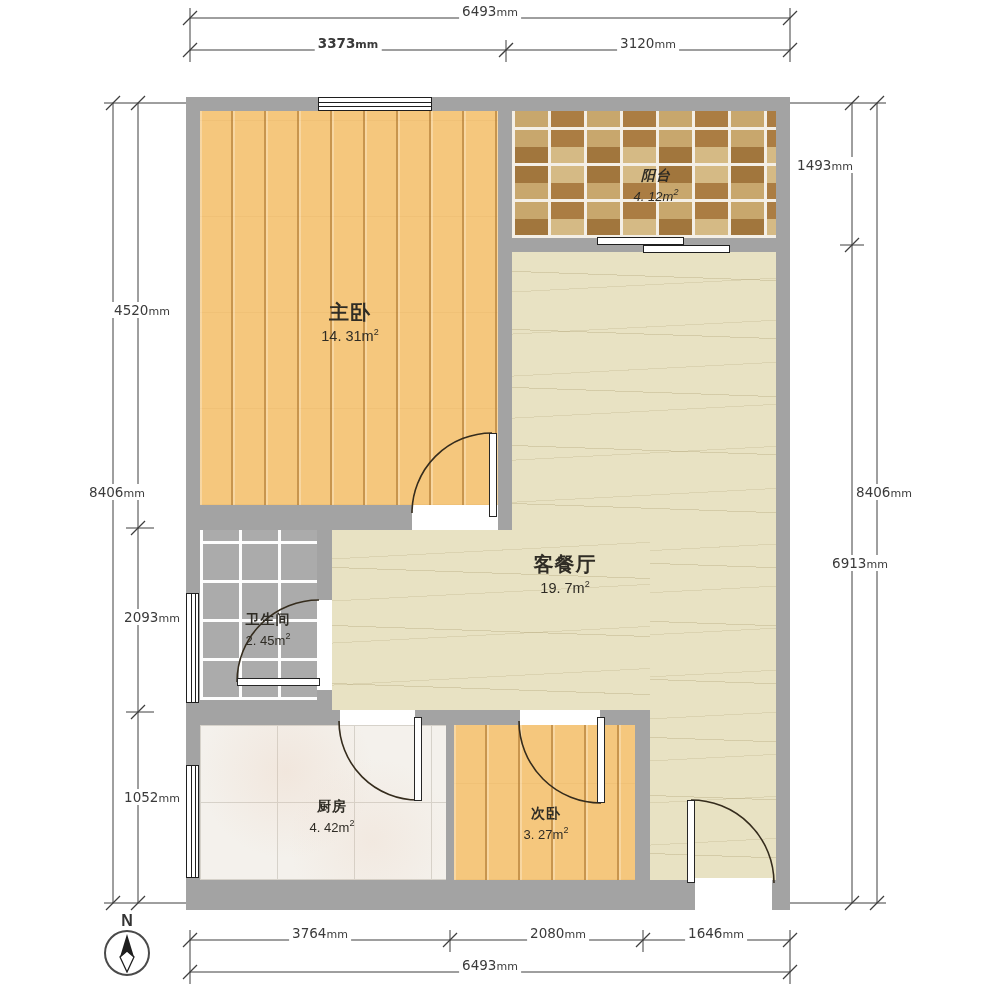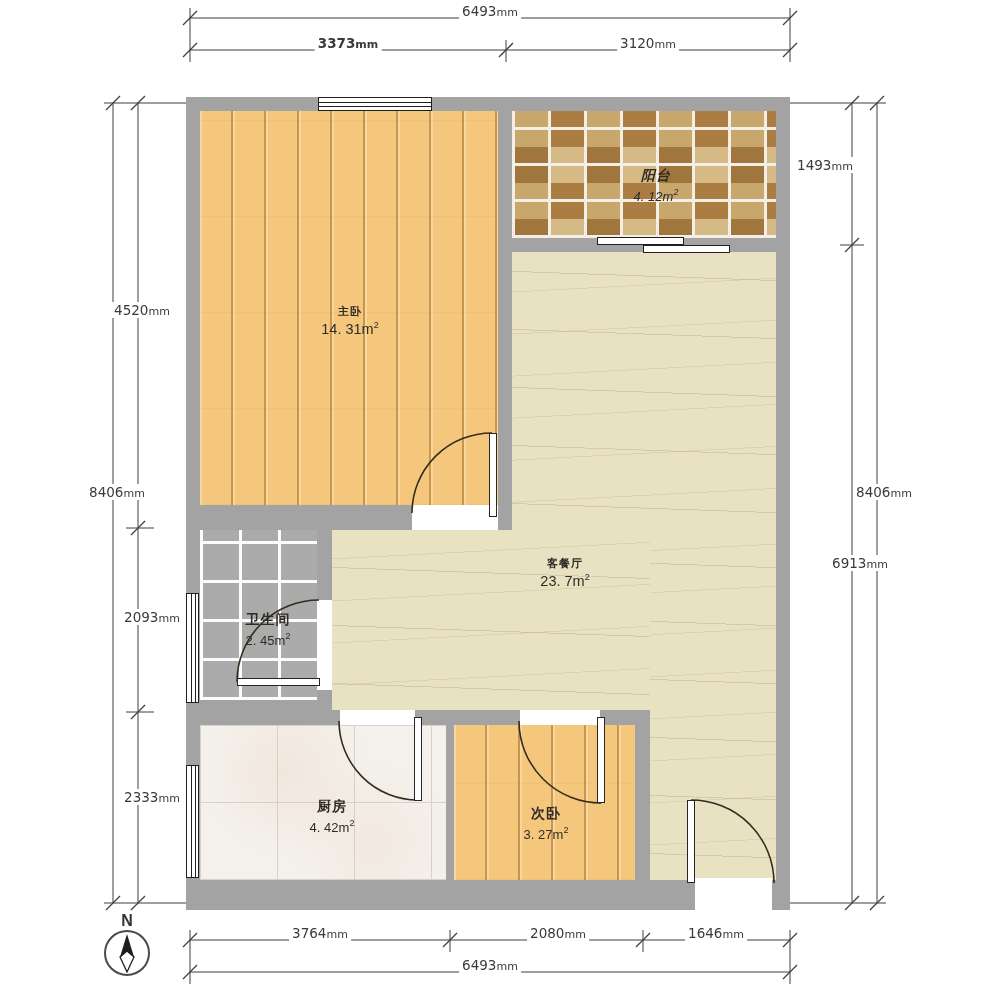--- a/index.html
+++ b/index.html
@@ -49,21 +49,21 @@
   .window-h{background-image:linear-gradient(#1f1f1f,#1f1f1f),linear-gradient(#1f1f1f,#1f1f1f);
             background-size:100% 1px;background-position:0 3.5px,0 7.5px;}
   .window-v{background-image:linear-gradient(#1f1f1f,#1f1f1f),linear-gradient(#1f1f1f,#1f1f1f);
             background-size:1px 100%;background-position:3.5px 0,7.5px 0;}
   .slider{background:#fff;border:1.3px solid #1f1f1f;box-sizing:border-box;}
   
   .leaf{background:#fff;border:1.5px solid #262626;box-sizing:border-box;}
   
   .room-label{position:absolute;transform:translate(-50%,-50%);text-align:center;
               color:#2f2c25;line-height:1.4;white-space:nowrap;z-index:30;}
-  .room-label .rname{font-weight:bold;font-size:11px;letter-spacing:1px;}
+  .room-label .rname{font-weight:bold;font-size:20px;letter-spacing:1px;}
   .room-label .rarea{font-size:14.5px;}
   .room-label sup{font-size:9px;}
   .room-label.sm .rname{font-size:14px;}
   .room-label.sm .rarea{font-size:13px;}
   .dim{position:absolute;transform:translate(-50%,-50%);background:#fff;padding:0 3px;
        font-size:13.5px;color:#3a3a3a;white-space:nowrap;z-index:40;
        font-family:"DejaVu Sans","Liberation Sans",sans-serif;}
   .dim .u{font-size:11px;}
   .north-label{position:absolute;transform:translate(-50%,-50%);font-weight:bold;
                font-size:16px;color:#333;z-index:40;}
@@ -173,21 +173,21 @@
   <div class="room-label" style="left:350px;top:322px;">
     <div class="rname">主卧</div>
     <div class="rarea"><span>14. 31</span><span>m</span><sup>2</sup></div>
   </div>
   <div class="room-label sm" style="left:656px;top:186px;font-style:italic;">
     <div class="rname">阳台</div>
     <div class="rarea"><span>4. 12</span><span>m</span><sup>2</sup></div>
   </div>
   <div class="room-label" style="left:565px;top:574px;">
     <div class="rname">客餐厅</div>
-    <div class="rarea"><span>23. 7</span><span>m</span><sup>2</sup></div>
+    <div class="rarea"><span>19. 7</span><span>m</span><sup>2</sup></div>
   </div>
   <div class="room-label sm" style="left:268px;top:630px;">
     <div class="rname">卫生间</div>
     <div class="rarea"><span>2. 45</span><span>m</span><sup>2</sup></div>
   </div>
   <div class="room-label sm" style="left:332px;top:817px;">
     <div class="rname">厨房</div>
     <div class="rarea"><span>4. 42</span><span>m</span><sup>2</sup></div>
   </div>
   <div class="room-label sm" style="left:546px;top:824px;">
@@ -211,21 +211,21 @@
   <div class="dim" style="left:490px;top:965px;">
     <span>6493</span><span class="u">mm</span></div>
 
   <div class="dim" style="left:117px;top:492px;">
     <span>8406</span><span class="u">mm</span></div>
   <div class="dim" style="left:142px;top:310px;">
     <span>4520</span><span class="u">mm</span></div>
   <div class="dim" style="left:152px;top:617px;">
     <span>2093</span><span class="u">mm</span></div>
   <div class="dim" style="left:152px;top:797px;">
-    <span>2333</span><span class="u">mm</span></div>
+    <span>1052</span><span class="u">mm</span></div>
 
   <div class="dim" style="left:825px;top:165px;">
     <span>1493</span><span class="u">mm</span></div>
   <div class="dim" style="left:884px;top:492px;">
     <span>8406</span><span class="u">mm</span></div>
   <div class="dim" style="left:860px;top:563px;">
     <span>6913</span><span class="u">mm</span></div>
 
   <div class="north-label" style="left:127px;top:921px;">N</div>
 

